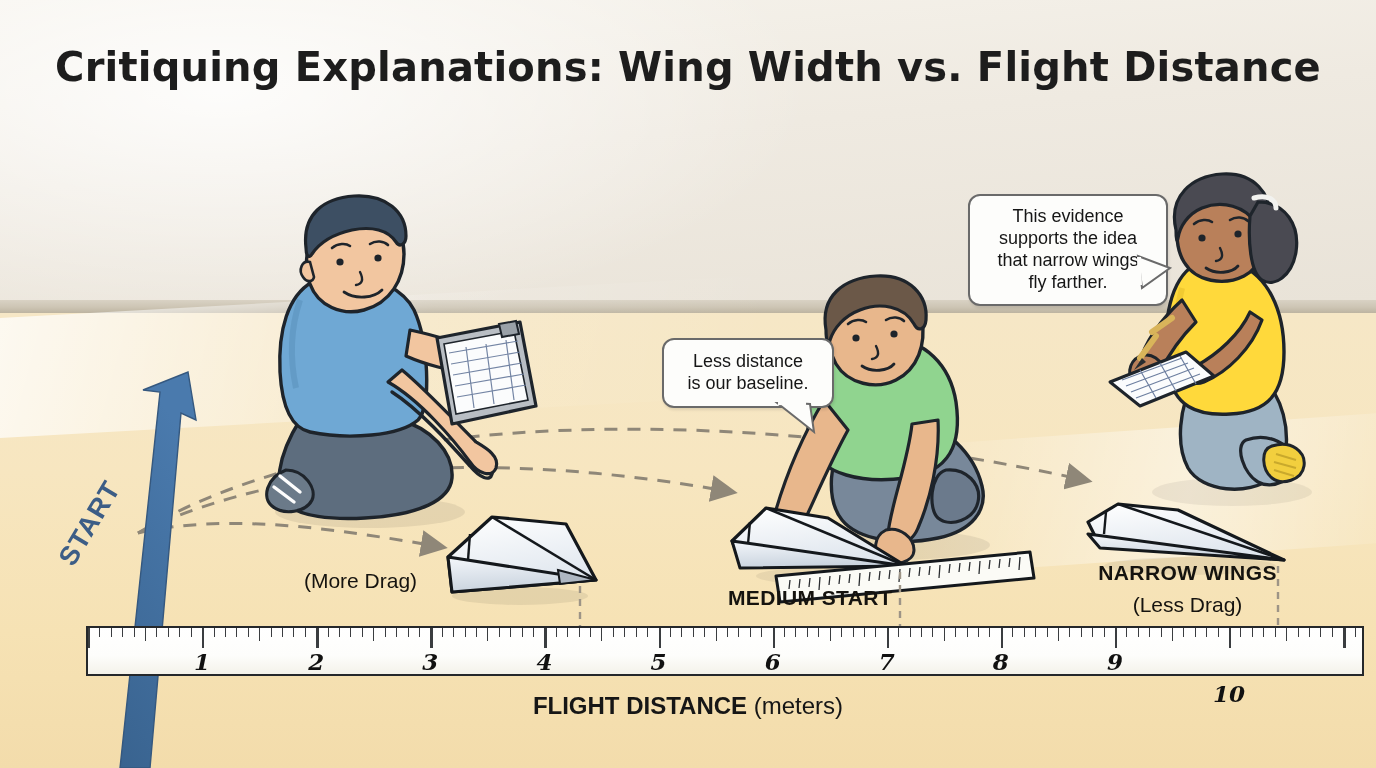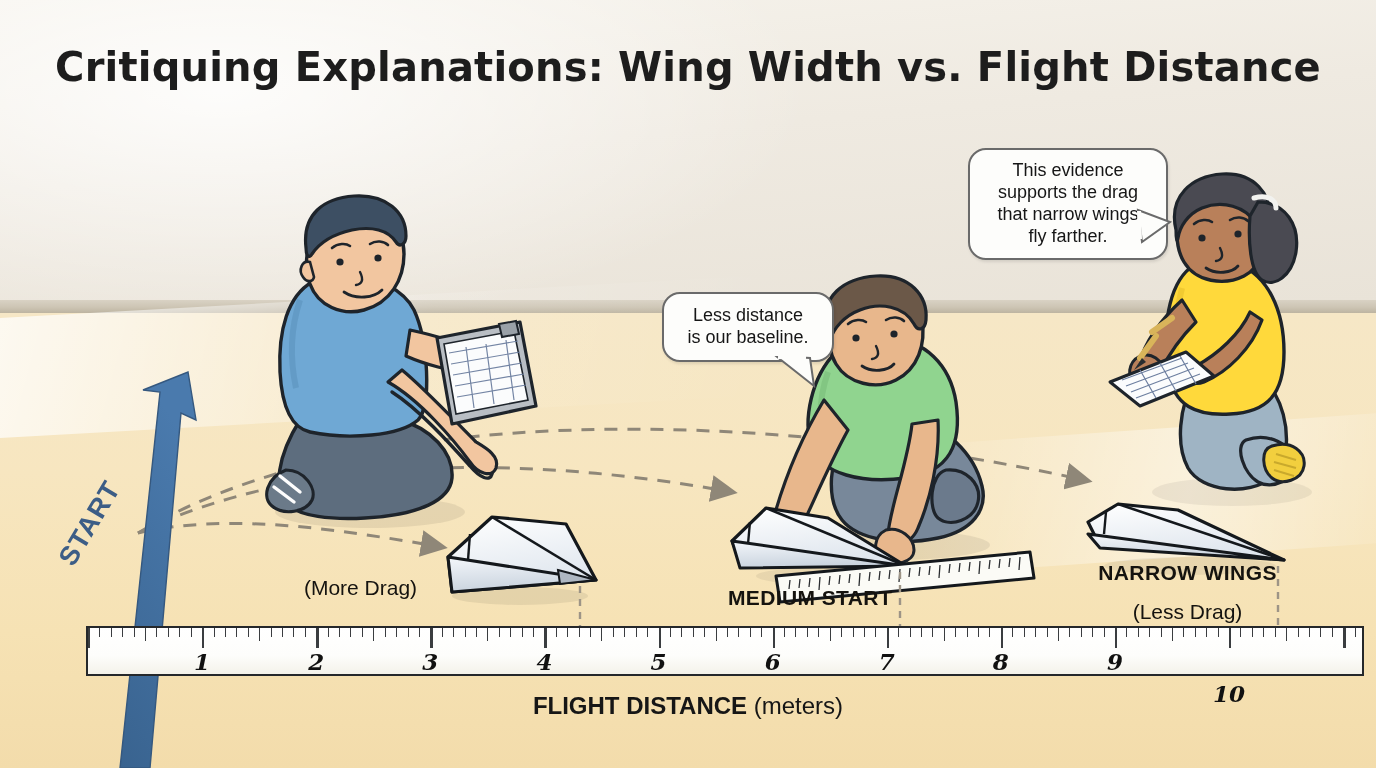--- a/index.html
+++ b/index.html
@@ -36,29 +36,30 @@
     transform:skewY(-4deg);
   }
   
   .title{
     position:absolute;left:0;top:44px;width:1376px;text-align:center;
     font-size:40px;color:#1d1d1d;letter-spacing:.2px;
     font-family:"DejaVu Sans","Liberation Sans",sans-serif;font-weight:700;
   }
   
   .bubble{
-    position:absolute;background:#fdfdfb;border:2px solid #6a6a6a;border-radius:18px;
+    position:absolute;background:#fdfdfb;border:2px solid #6a6a6a;border-radius:12px;
     text-align:center;color:#161616;line-height:1.22;
     box-shadow:1px 2px 3px rgba(0,0,0,.10);
+    margin-top:46px;
   }
   .bubble span{display:block;}
   
   .glabel{position:absolute;text-align:center;color:#15130f;}
   .glabel .l1{font-weight:bold;font-size:21px;letter-spacing:.4px;}
-  .glabel .l2{font-size:21px;margin-top:15px;}
+  .glabel .l2{font-size:21px;margin-top:8px;}
   
   .ruler{
     position:absolute;left:86px;top:626px;width:1278px;height:50px;
     background:linear-gradient(180deg,#ffffff 0%,#fdfdfb 60%,#f4f2ea 100%);
     border:2px solid #25282b;box-sizing:border-box;
   }
   .ruler-num{
     position:absolute;top:20px;transform:translateX(-50%);
     font-size:23px;font-weight:bold;color:#111;
     font-family:"DejaVu Serif","Liberation Serif",serif;font-style:italic;
@@ -309,21 +310,21 @@
     <span>Less distance</span>
     <span>is our baseline.</span>
     <svg width="44" height="34" style="position:absolute;left:110px;top:62px;">
       <path d="M2,0 L36,2 L40,30 Z" fill="#fdfdfb" stroke="#6a6a6a" stroke-width="2"></path>
       <path d="M4,1 L32,2" stroke="#fdfdfb" stroke-width="4"></path>
     </svg>
   </div>
 
   <div class="bubble" style="left:968px;top:148px;width:178px;padding:10px 9px;font-size:18px;">
     <span>This evidence</span>
-    <span>supports the drag</span>
+    <span>supports the idea</span>
     <span>that narrow wings</span>
     <span>fly farther.</span>
     <svg width="46" height="36" style="position:absolute;left:166px;top:58px;">
       <path d="M2,2 L34,14 L6,34 Z" fill="#fdfdfb" stroke="#6a6a6a" stroke-width="2"></path>
       <path d="M3,3 L4,31" stroke="#fdfdfb" stroke-width="4"></path>
     </svg>
   </div>
 
   <div class="start-text">START</div>
 

